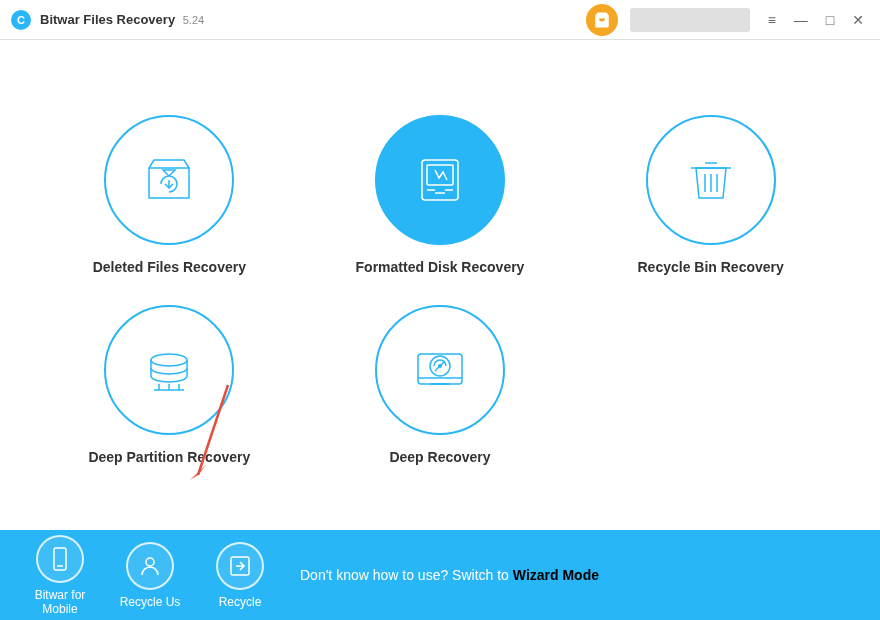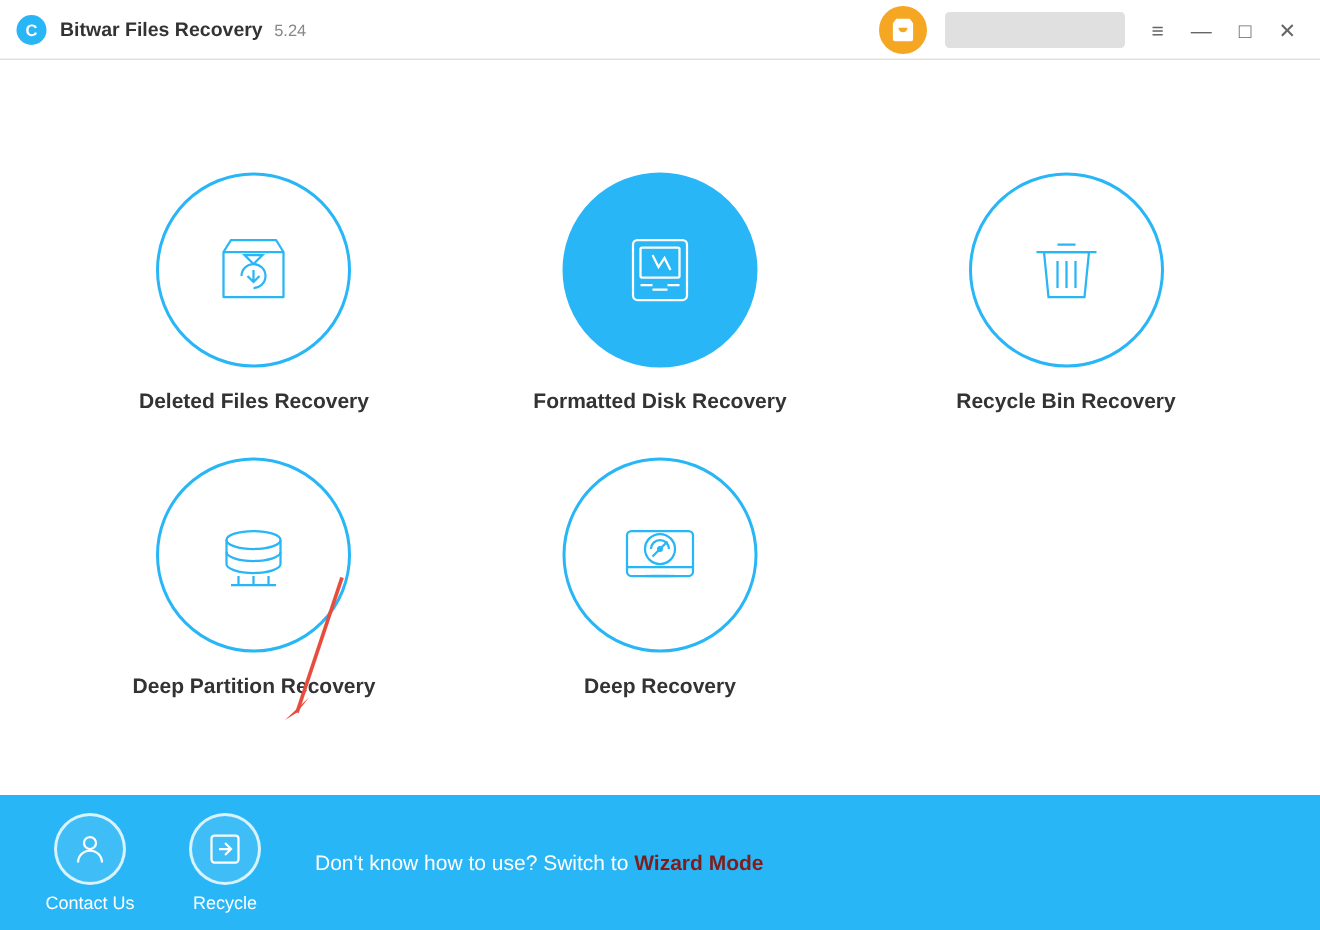--- a/index.html
+++ b/index.html
@@ -158,21 +158,21 @@
       text-align: center;
       font-weight: 500;
     }
     .footer-message {
       flex: 1;
       padding-left: 20px;
       font-size: 14px;
       color: #fff;
     }
     .wizard-link {
-      color: #7f1d1d;
+      color: #000000;
       font-weight: 600;
       cursor: pointer;
       text-decoration: none;
     }
 
     
     .arrow-container {
       position: absolute;
       left: 178px;
       top: 380px;
@@ -292,29 +292,38 @@
 <div class="arrow-container">
   <svg width="80" height="110" viewBox="0 0 80 110" xmlns="http://www.w3.org/2000/svg">
     <line x1="50" y1="5" x2="20" y2="95" stroke="#e74c3c" stroke-width="2.5"></line>
     <polygon points="12,100 28,85 20,95" fill="#e74c3c"></polygon>
   </svg>
 </div>
 
 <div class="footer">
   <div class="footer-actions">
 
+    <div class="footer-btn">
+      <div class="footer-btn-circle">
+        <svg viewBox="0 0 26 26" xmlns="http://www.w3.org/2000/svg" fill="none" stroke="white" stroke-width="1.5">
+          <rect x="7" y="2" width="12" height="22" rx="2"></rect>
+          <line x1="10" y1="20" x2="16" y2="20"></line>
+        </svg>
+      </div>
+      <span class="footer-btn-label">Bitwar for Mobile</span>
+    </div>
 
     <div class="footer-btn">
       <div class="footer-btn-circle">
         <svg viewBox="0 0 26 26" xmlns="http://www.w3.org/2000/svg" fill="none" stroke="white" stroke-width="1.5">
           <circle cx="13" cy="9" r="4"></circle>
           <path d="M5 22c0-4.4 3.6-8 8-8s8 3.6 8 8"></path>
         </svg>
       </div>
-      <span class="footer-btn-label">Contact Us</span>
+      <span class="footer-btn-label">Recycle Us</span>
     </div>
 
     <div class="footer-btn">
       <div class="footer-btn-circle">
         <svg viewBox="0 0 26 26" xmlns="http://www.w3.org/2000/svg" fill="none" stroke="white" stroke-width="1.5">
           <rect x="4" y="4" width="18" height="18" rx="2"></rect>
           <path d="M9 13h8M13 9l4 4-4 4"></path>
         </svg>
       </div>
       <span class="footer-btn-label">Recycle</span>

